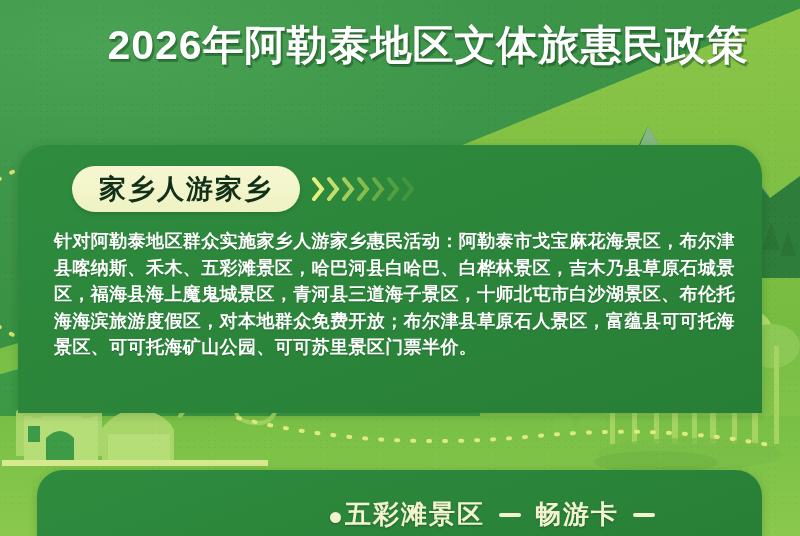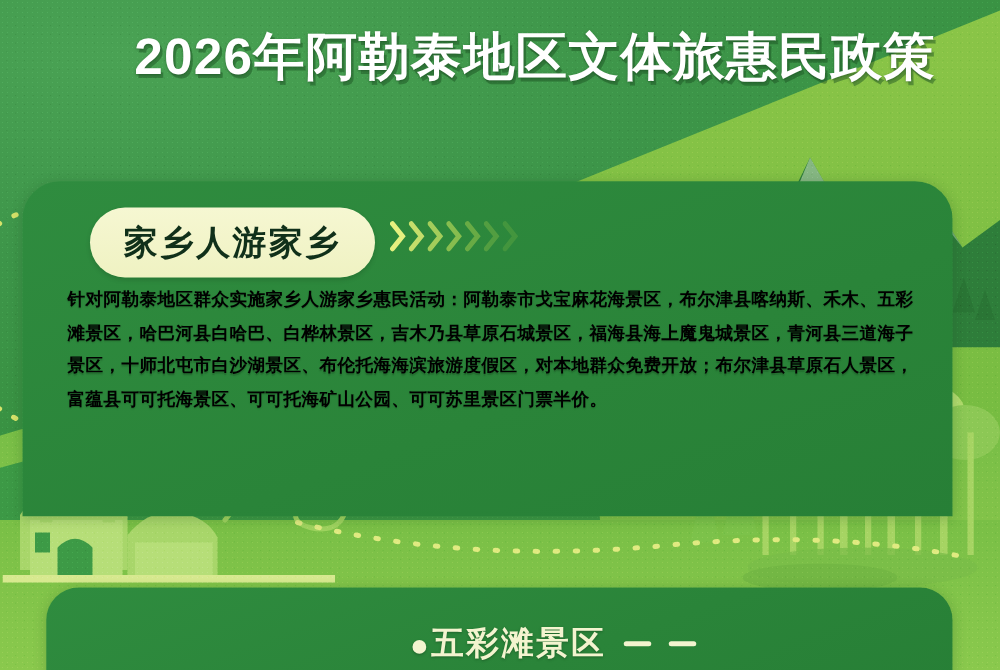--- a/index.html
+++ b/index.html
@@ -88,37 +88,36 @@
     position:absolute;
     background:linear-gradient(180deg,#f6f7d2 0%,#eff2c2 100%);
     border-radius:40px;
     display:flex;align-items:center;justify-content:center;
     color:#10301a;
     font-weight:700;
     letter-spacing:2px;
     box-shadow:0 2px 4px rgba(0,0,0,.14);
     white-space:nowrap;
   }
-  .pill-1{left:72px;top:166px;width:228px;height:56px;font-size:27px;}
+  .pill-1{left:72px;top:166px;width:228px;height:46px;font-size:27px;}
   .pill-2{left:68px;top:487px;width:222px;height:44px;font-size:26px;}
 
   
   .chevrons{position:absolute;left:312px;top:176px;display:flex;gap:2px;align-items:center;}
   .chev{width:13px;height:26px;}
 
   
   .body-text{
     position:absolute;left:54px;top:228px;width:690px;
-    color:#000000;
-    font-size:14px;
+    color:#ffffff;
+    font-size:18px;
     line-height:26.5px;
     font-weight:700;
     letter-spacing:.4px;
     text-shadow:0 1px 1px rgba(20,60,25,.35);
-    font-family:Liberation Serif, serif;
   }
   .body-text p{margin:0;}
 
   
   .bottom-items{
     position:absolute;left:330px;top:497px;
     display:flex;align-items:center;gap:14px;
     color:#f3f4cf;font-size:26px;font-weight:700;letter-spacing:2px;
     text-shadow:0 1px 2px rgba(16,55,22,.45);
     white-space:nowrap;
@@ -263,16 +262,17 @@
   </div>
 
   <div class="card card-2"></div>
 
 
   <div class="bottom-items">
     <span>
       <span class="bullet"></span><span class="item-label">五彩滩景区</span>
     </span>
     <span class="dash"></span>
+    <span class="item-label">畅游卡</span>
     <span class="dash"></span>
   </div>
 
 </div>
 
 </body></html>

